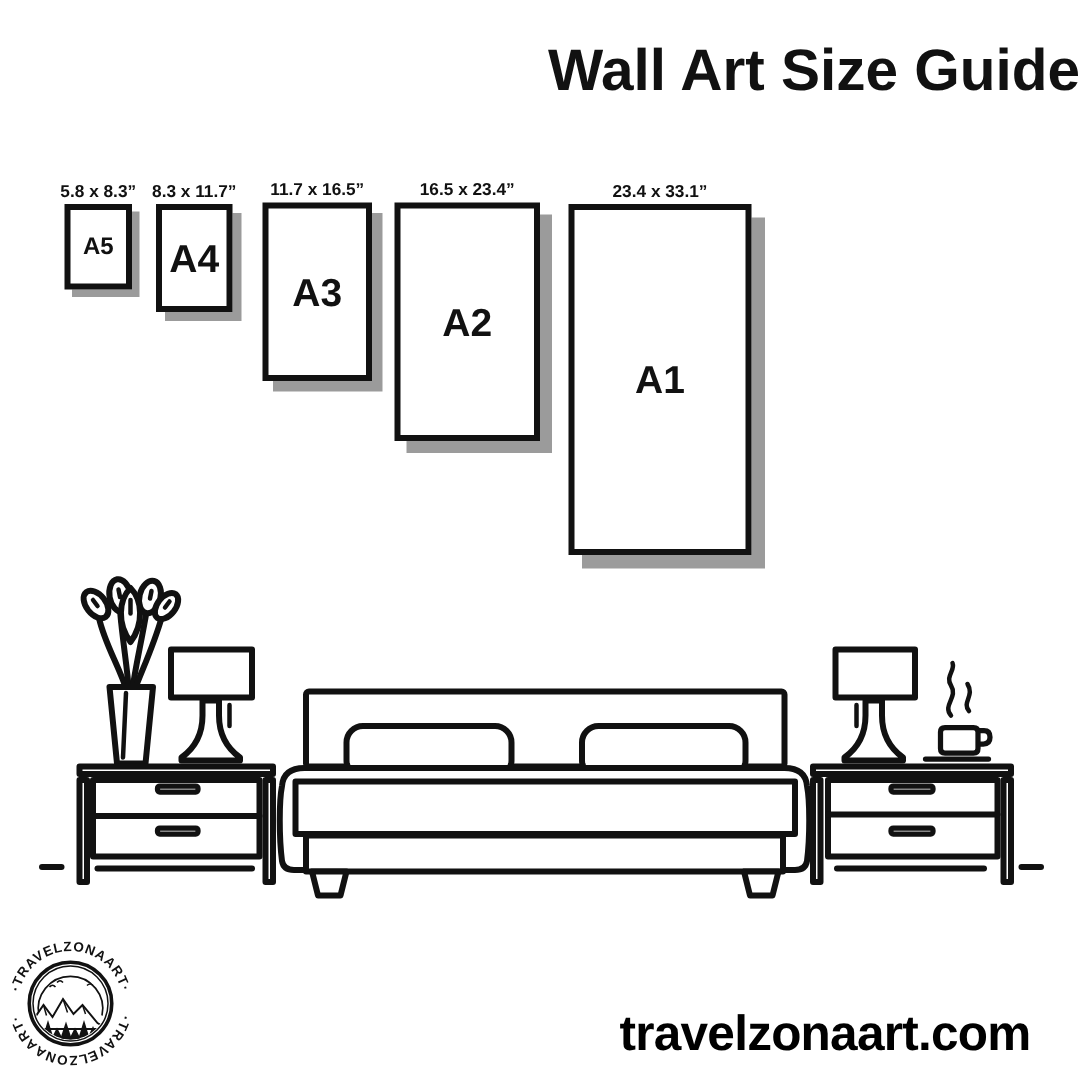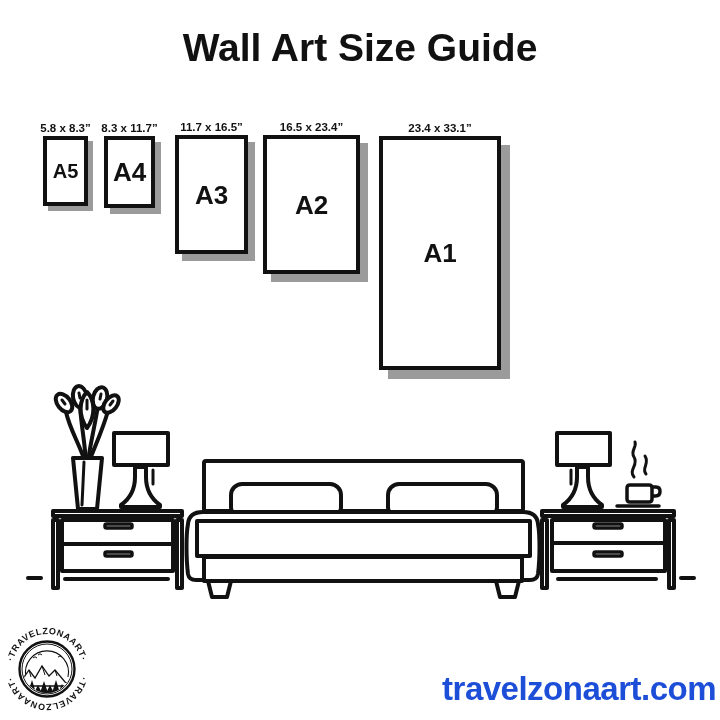--- a/index.html
+++ b/index.html
@@ -4,48 +4,48 @@
 <style>
   html,body{margin:0;padding:0;}
   body{
     width:720px;height:720px;background:#ffffff;
     font-family:"Liberation Sans",sans-serif;color:#111111;
     position:relative;overflow:hidden;
   }
   .page{position:absolute;inset:0;background:#fff;}
   .title{
     position:absolute;top:26px;left:0;right:0;
-    text-align:center;font-size:39px;font-weight:800;
+    text-align:right;font-size:39px;font-weight:800;
     letter-spacing:0;color:#111;
   }
   
   .sizebox{
     position:absolute;background:#fff;border:4px solid #111;
     box-sizing:border-box;display:flex;align-items:center;justify-content:center;
   }
   .sizebox .letter{font-weight:700;font-size:26px;color:#111;line-height:1;}
   .sizebox .dims{
     position:absolute;bottom:calc(100% + 6px);left:50%;transform:translateX(-50%);
     font-size:11.5px;font-weight:700;white-space:nowrap;color:#111;
   }
-  .s-a5{left:43px;top:136px;width:45px;height:70px;box-shadow:5px 5px 0 0 #9b9b9b;}
+  .s-a5{left:43px;top:136px;width:45px;height:57px;box-shadow:5px 5px 0 0 #9b9b9b;}
   .s-a4{left:104px;top:136px;width:51px;height:72px;box-shadow:6px 6px 0 0 #9b9b9b;}
   .s-a3{left:175px;top:135px;width:73px;height:119px;box-shadow:7px 7px 0 0 #9b9b9b;}
-  .s-a2{left:263px;top:135px;width:97px;height:139px;box-shadow:8px 8px 0 0 #9b9b9b;}
+  .s-a2{left:263px;top:135px;width:97px;height:159px;box-shadow:8px 8px 0 0 #9b9b9b;}
   .s-a1{left:379px;top:136px;width:122px;height:234px;box-shadow:9px 9px 0 0 #9b9b9b;}
   .s-a0{left:521px;top:136px;width:154px;height:241px;box-shadow:13px 13px 0 0 #9b9b9b;}
-  .s-a5 .letter{font-size:20px;}
+  .s-a5 .letter{font-size:16px;}
   
   .scene{position:absolute;left:0;top:0;width:720px;height:720px;}
   
   .logo{position:absolute;left:2px;top:624px;width:90px;height:90px;}
   
   .website{
     position:absolute;left:384px;top:670px;width:332px;
-    text-align:right;font-size:33px;font-weight:800;letter-spacing:-0.5px;color:#1d4ed8;
+    text-align:center;font-size:33px;font-weight:800;letter-spacing:-0.5px;color:#000000;
   }
 </style>
 </head>
 <body>
 
 <div class="page">
 
   <div class="title">Wall Art Size Guide</div>
 
   <div class="sizebox s-a5">

